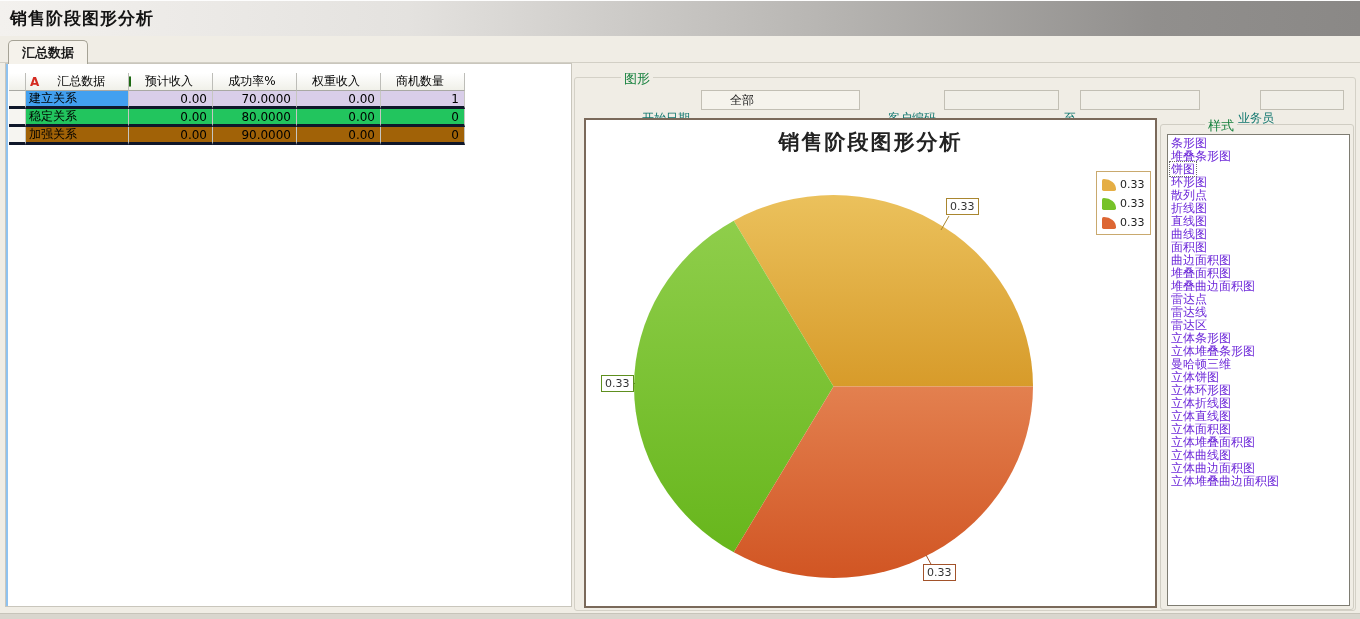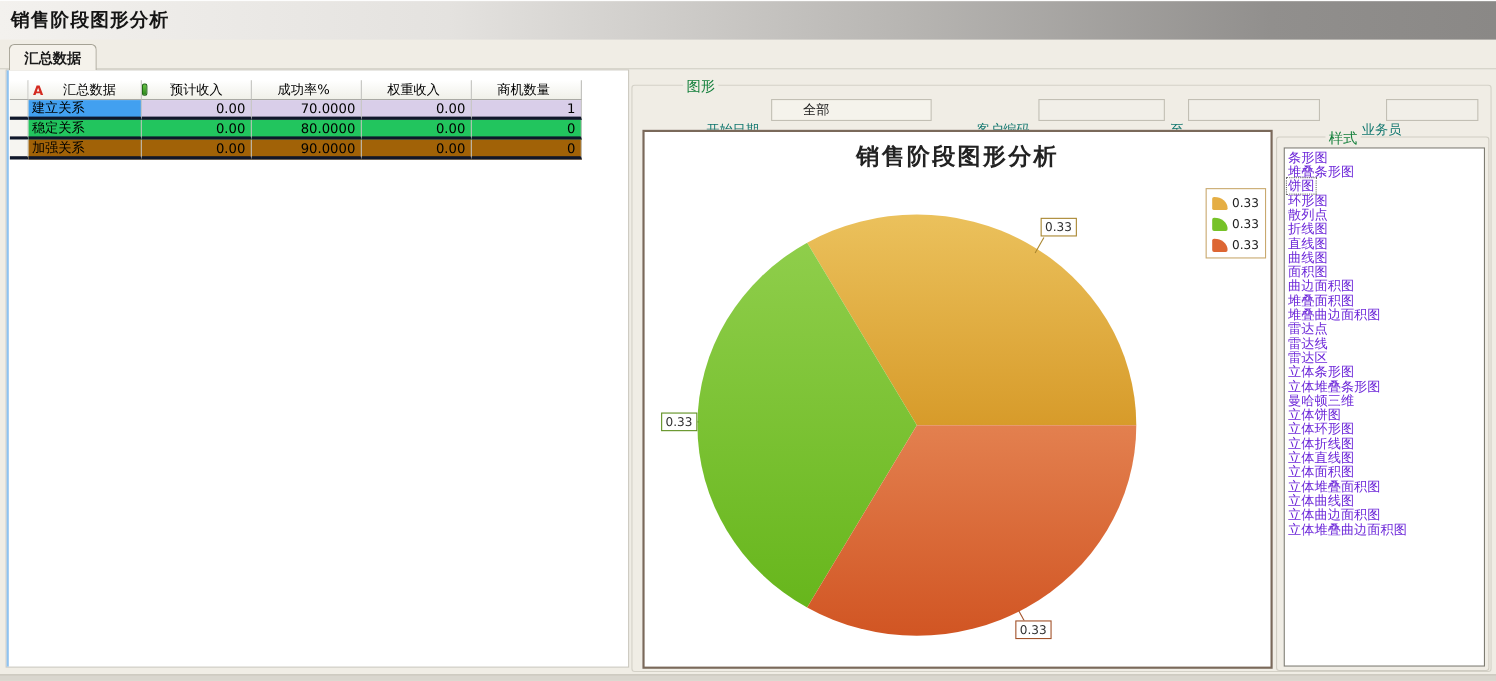--- a/index.html
+++ b/index.html
@@ -27,21 +27,21 @@
     background:#8FC2EF; }
   .grid { position:absolute; left:3px; top:9px; font-size:12px; color:#000; }
   .g-row { display:flex; height:18px; }
   .g-cell { border-right:1px solid #C6C6C1; border-bottom:3px solid #0f172a;
     display:flex; align-items:center; overflow:hidden; white-space:nowrap; }
   .g-head .g-cell { background:linear-gradient(#FFFFFF,#F0F0E9);
     border-right:1px solid #BDBDB8; border-bottom:1px solid #A9A9A4; justify-content:center; }
   .g-head .rowhdr { background:linear-gradient(#FFFFFF,#F0F0E9); }
   .rowhdr { width:17px; background:#F6F5F1; }
   .c1 { width:103px; padding-left:3px; justify-content:flex-start; }
-  .c2,.c3,.c4,.c5 { width:100px; padding-right:5px; justify-content:flex-end; }
+  .c2,.c3,.c4,.c5 { width:84px; padding-right:5px; justify-content:flex-end; }
   .g-head .c1 { justify-content:flex-start; padding-left:4px; }
   .hdr-ico-a { color:#D42A20; font-weight:bold; font-size:12px; margin-right:18px; }
   .hdr-ico-bar { display:inline-block; width:5px; height:11px; background:linear-gradient(#66C243,#2E8A1C);
     border:1px solid #1E6A14; border-radius:2px; margin-right:14px; }
   .hlabel { flex:1; text-align:center; padding-right:14px; }
   .row-sel .c1 { background:#42A0F0; }
   .row-sel .c2,.row-sel .c3,.row-sel .c4,.row-sel .c5 { background:#D9CEE9; }
   .row-alt .g-cell { background:#22c55e; }
   .row-plain .g-cell { background:#a16207; }
   .row-sel .rowhdr, .row-alt .rowhdr, .row-plain .rowhdr { background:#F6F5F1; }
@@ -144,21 +144,21 @@
       <div class="g-cell c4">0.00</div>
       <div class="g-cell c5">0</div>
     </div>
   </div>
 </div>
 
 <div class="right-group">
   <span class="group-caption">图形</span>
 
   <span class="flt-label" style="left:67px;">开始日期</span>
-  <input class="flt-input first" style="left: 126px; width: 146px; padding-left: 28px;" value="全部">
+  <input class="flt-input first" style="left: 126px; width: 159px; padding-left: 28px;" value="全部">
   <span class="flt-label" style="left:313px;">客户编码</span>
   <input class="flt-input" style="left: 369px; width: 115px;" value="">
   <span class="flt-label" style="left:489px;">至</span>
   <input class="flt-input" style="left: 505px; width: 120px;" value="">
   <span class="flt-label" style="left:642px;margin-left:21px;">业务员</span>
   <input class="flt-input" style="left: 685px; width: 84px;" value="">
 
   <div class="chart-box">
     <div class="chart-title">销售阶段图形分析</div>
     <svg width="569" height="486" viewBox="0 0 569 486">

